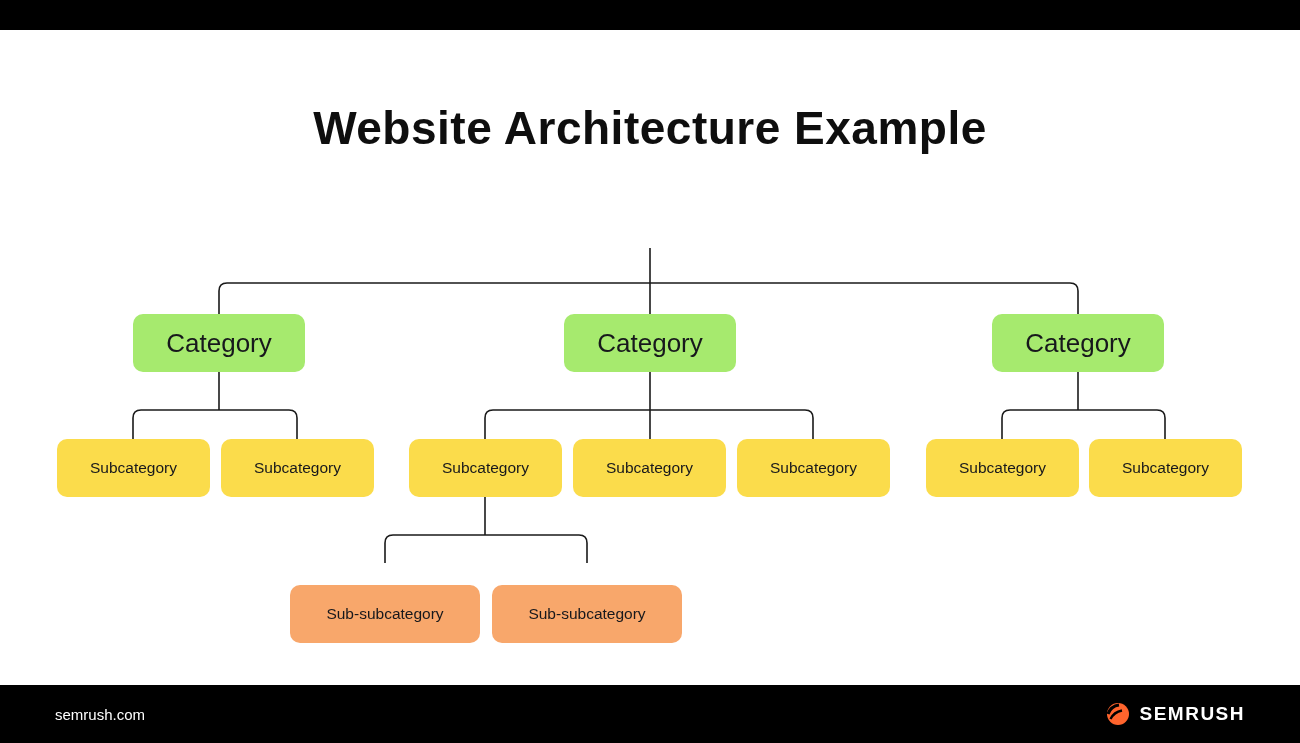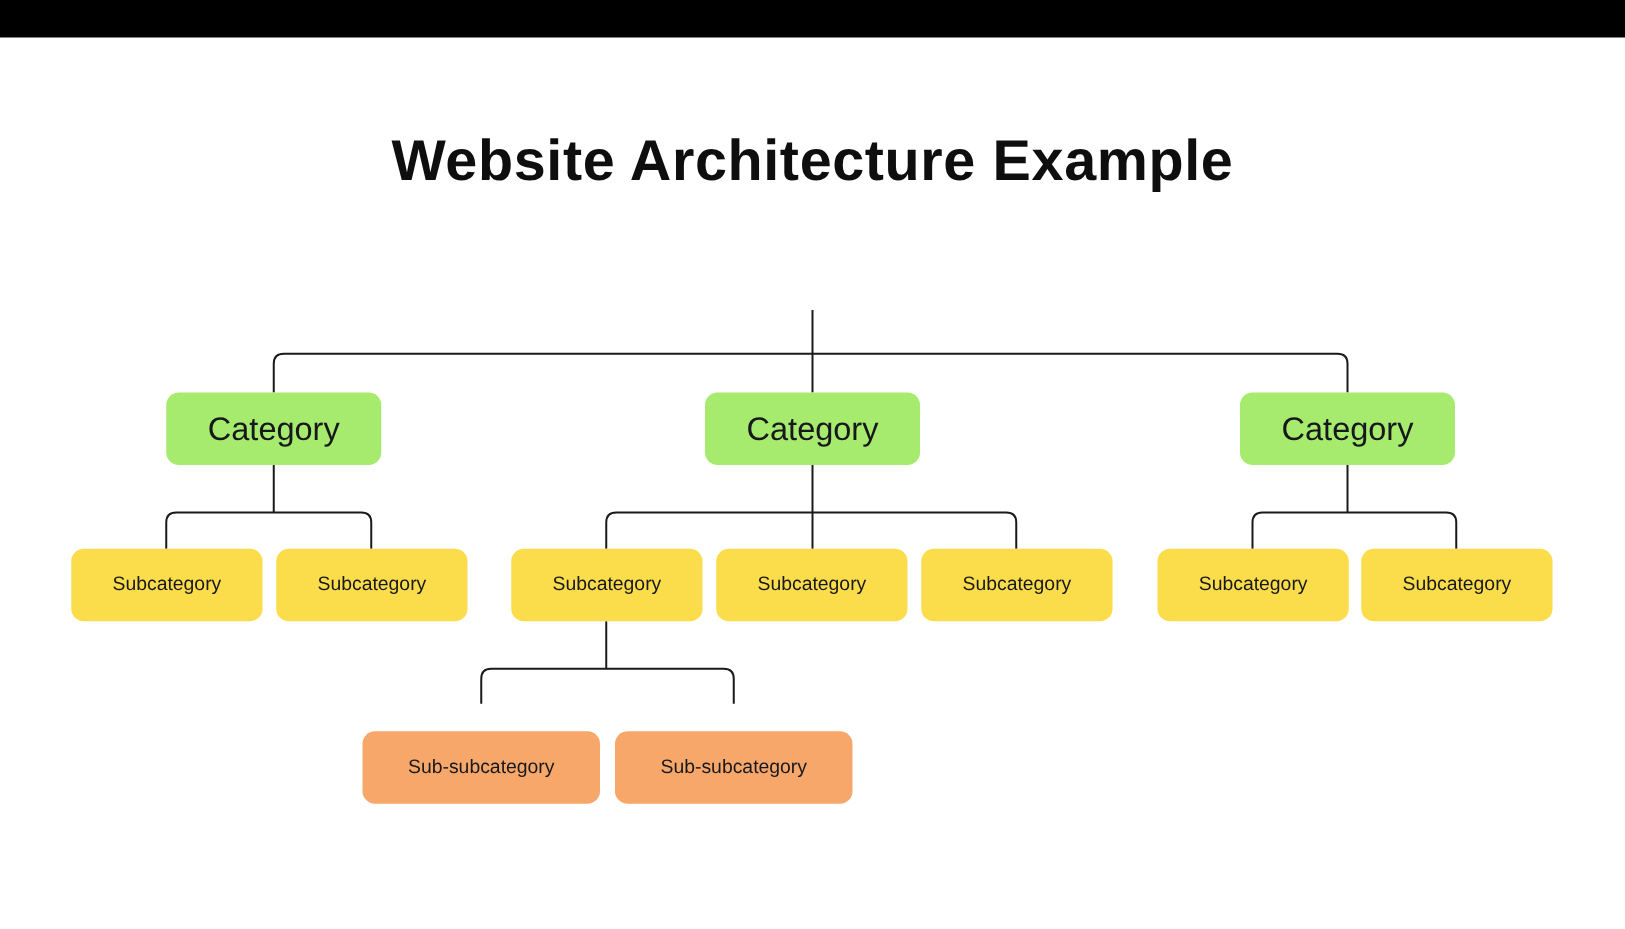--- a/index.html
+++ b/index.html
@@ -123,14 +123,25 @@
   <div class="node subcategory sub-2">Subcategory</div>
   <div class="node subcategory sub-3">Subcategory</div>
   <div class="node subcategory sub-4">Subcategory</div>
   <div class="node subcategory sub-5">Subcategory</div>
   <div class="node subcategory sub-6">Subcategory</div>
   <div class="node subcategory sub-7">Subcategory</div>
 
   <div class="node subsub ss-1">Sub-subcategory</div>
   <div class="node subsub ss-2">Sub-subcategory</div>
 
+  <div class="bar-bottom">
+    <span class="footer-site">semrush.com</span>
+    <span class="brand">
+      <svg class="flame" viewBox="0 0 26 26">
+        <circle cx="13" cy="13" r="11" fill="#FF642D"></circle>
+        <path d="M3 13 Q 6 5 14 4" stroke="#000" stroke-width="3.2" fill="none"></path>
+        <path d="M5.5 18 Q 9 11 17 9.5" stroke="#000" stroke-width="2.4" fill="none"></path>
+      </svg>
+      <span class="wordmark">SEMRUSH</span>
+    </span>
+  </div>
 
 </div>
 
 </body></html>

